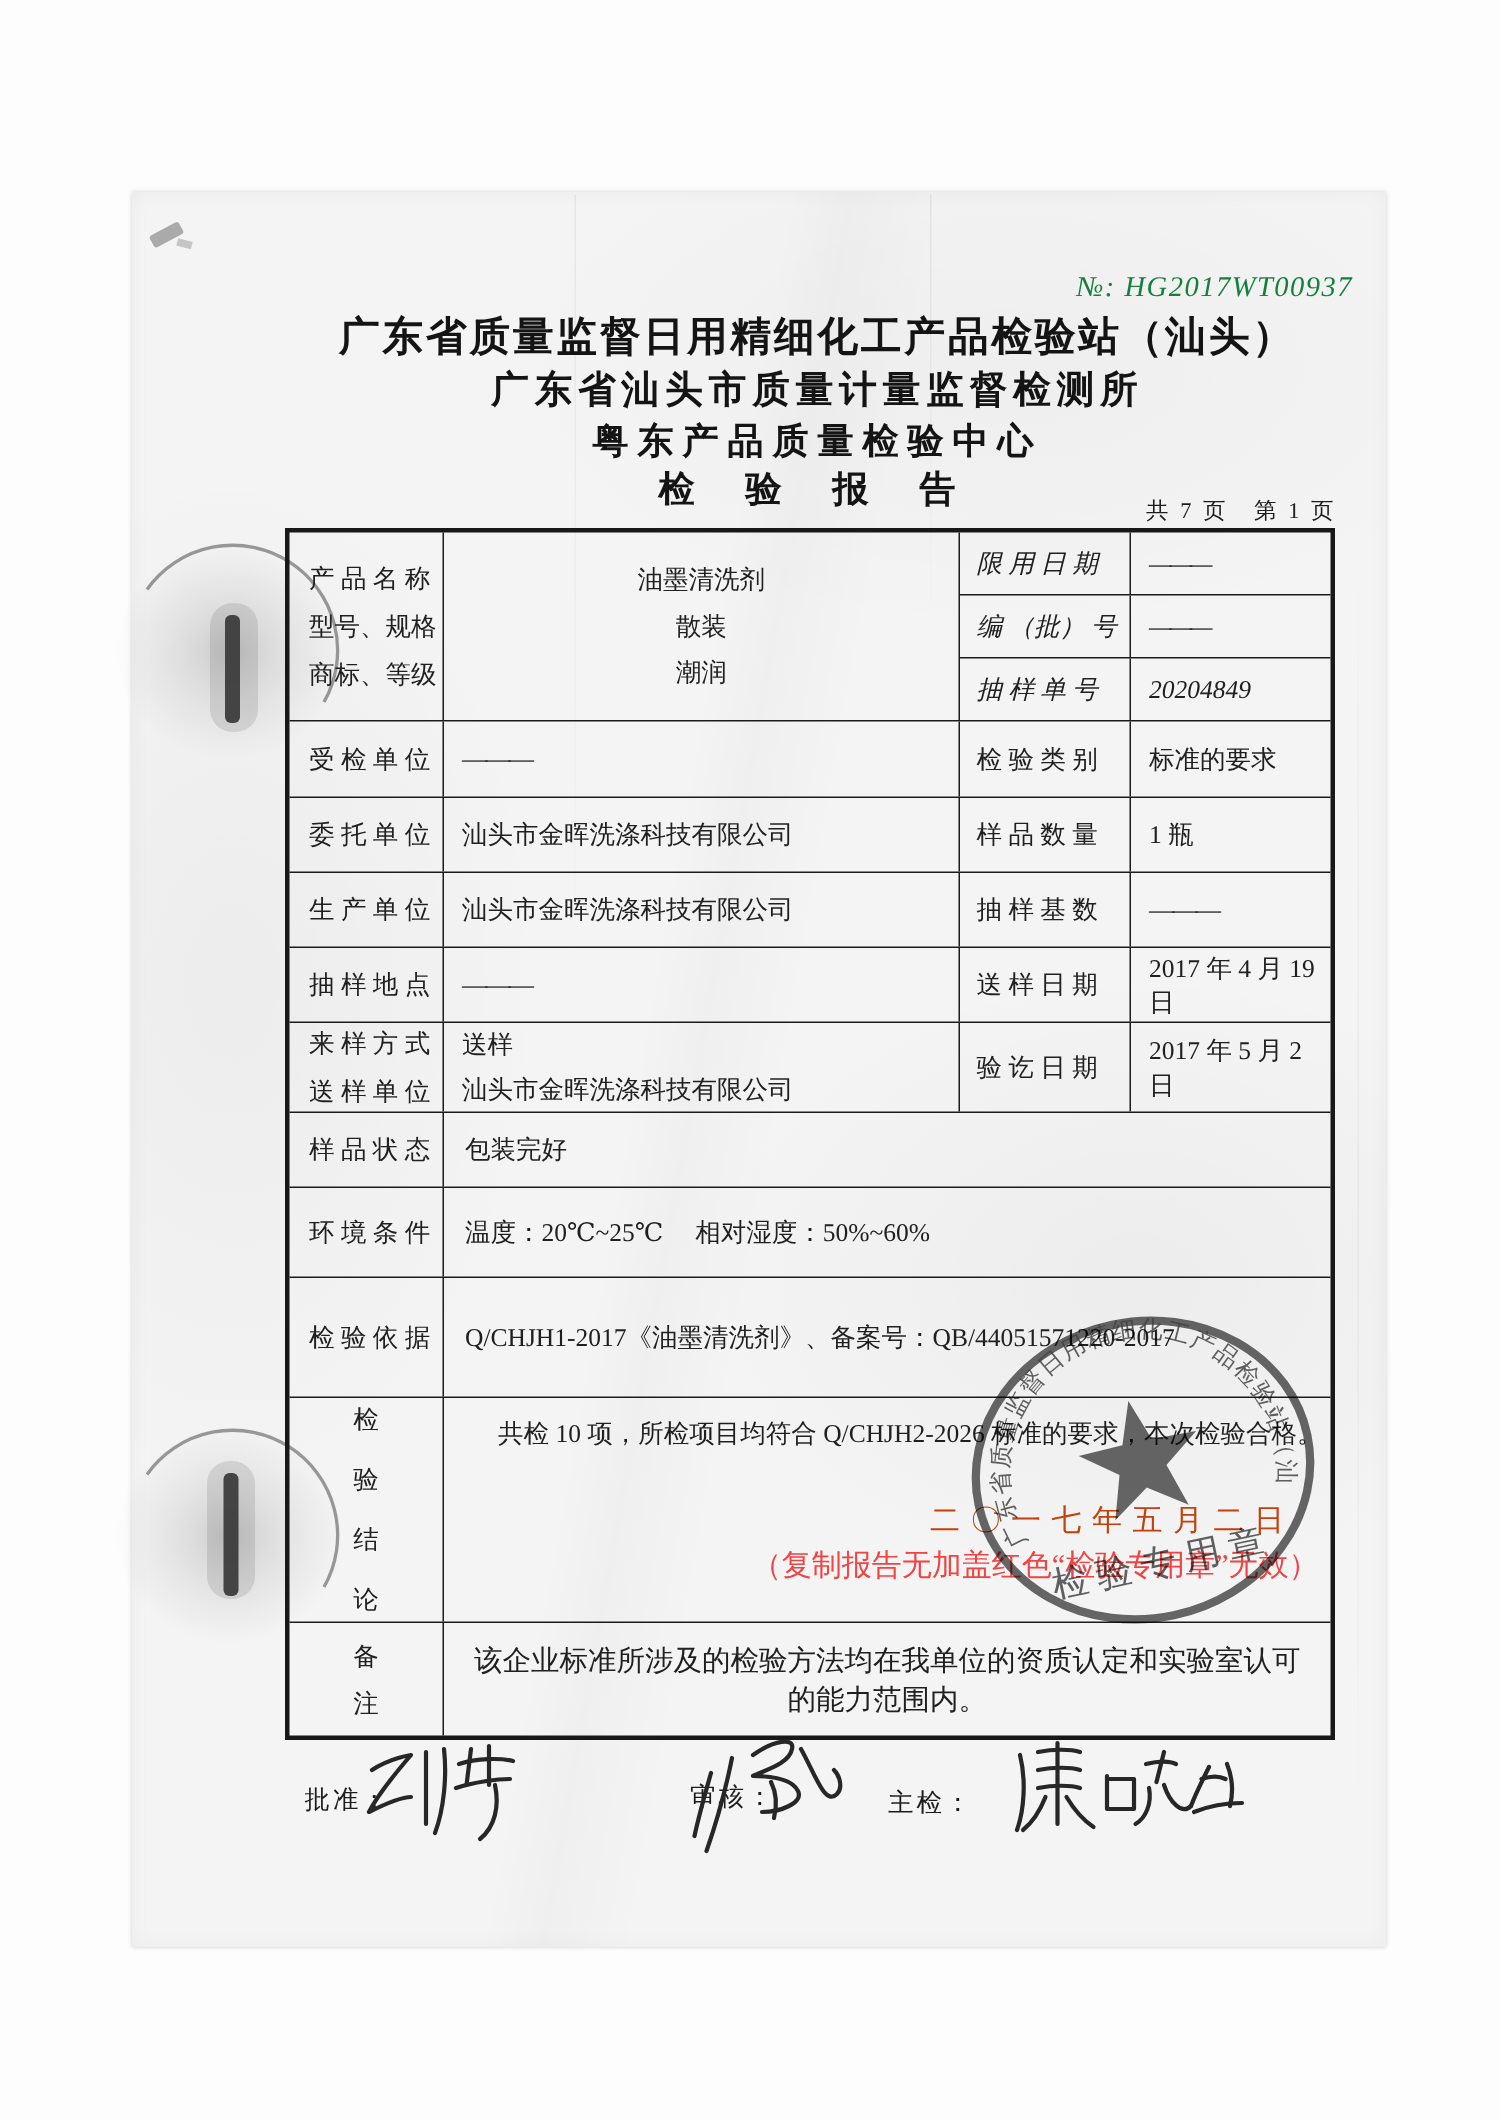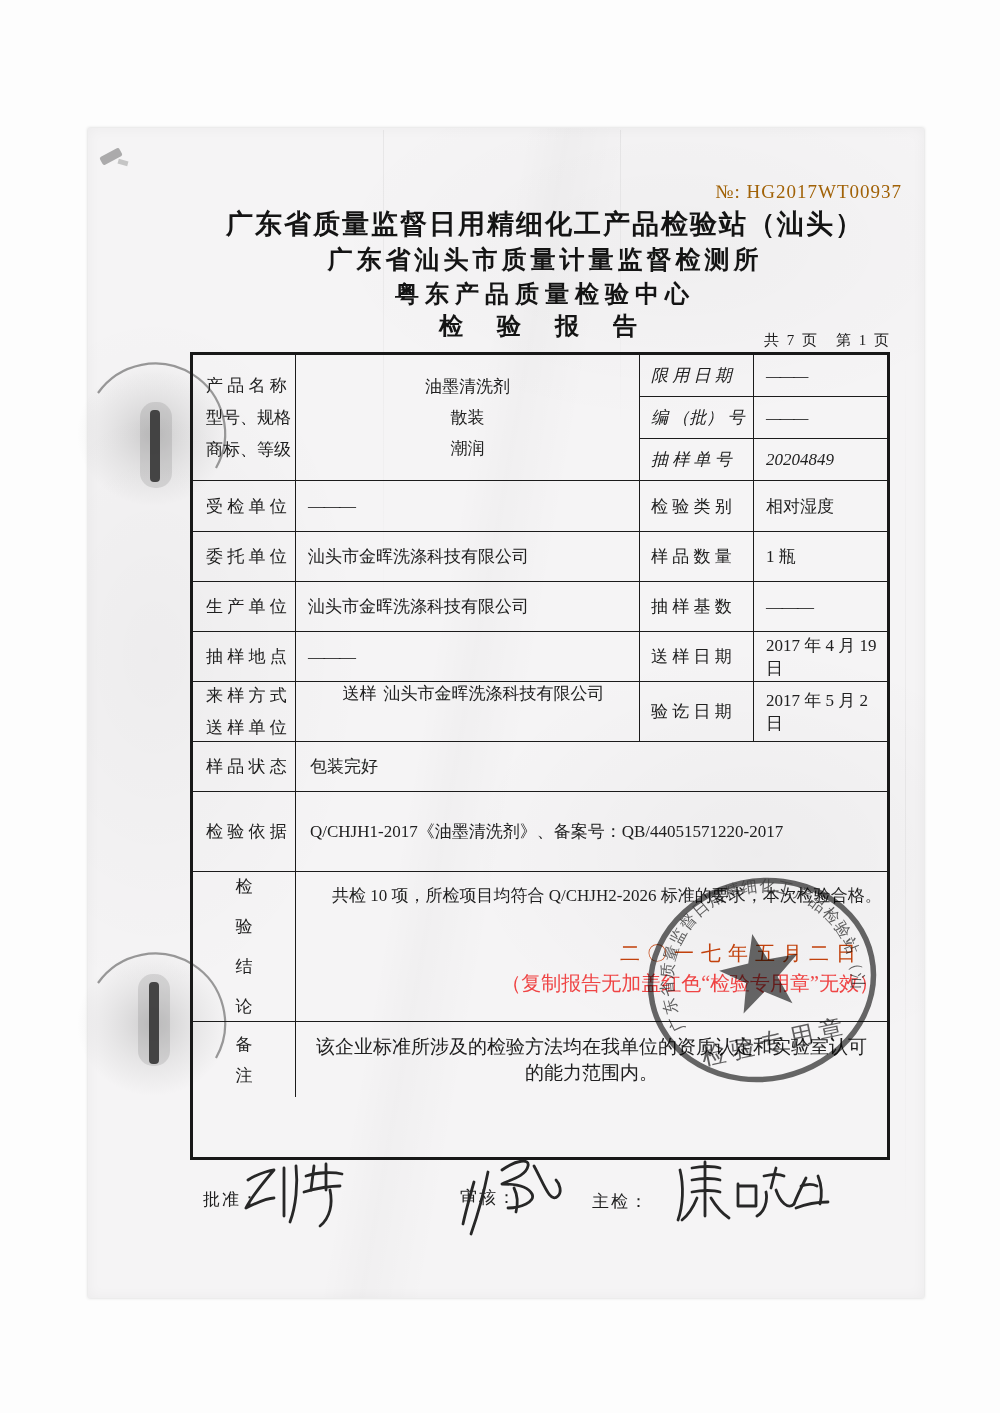--- a/index.html
+++ b/index.html
@@ -21,40 +21,40 @@
   }
   .crease { position:absolute; background:linear-gradient(rgba(0,0,0,0.06), rgba(0,0,0,0)); }
   .cv1 { left:383px; top:130px; width:1px; height:520px; }
   .cv2 { left:620px; top:130px; width:1px; height:300px; }
   .cv3 { left:905px; top:340px; width:1px; height:900px; background:linear-gradient(rgba(0,0,0,0), rgba(0,0,0,0.05), rgba(0,0,0,0)); }
   .speck { position:absolute; left:100px; top:152px; width:22px; height:9px; background:rgba(110,110,110,0.55); transform:rotate(-28deg); border-radius:2px; }
   .speck2 { position:absolute; left:118px; top:160px; width:10px; height:5px; background:rgba(140,140,140,0.45); transform:rotate(15deg); }
 
   .hole { position:absolute; }
 
-  .no-line { position:absolute; top:181px; left:90px; width:812px; text-align:right; font-size:19px; letter-spacing:1px; color:#a16207; }
+  .no-line { position:absolute; top:181px; left:90px; width:812px; text-align:right; font-size:19px; letter-spacing:1px; color:#15803d;font-style:italic; }
   .t { position:absolute; left:90px; width:910px; text-align:center; font-weight:bold; color:#141414; }
   .t1 { top:206px; font-size:27px; letter-spacing:2px; }
   .t2 { top:243px; font-size:25px; letter-spacing:4px; }
   .t3 { top:278px; font-size:24px; letter-spacing:6px; }
   .t4 { top:310px; font-size:24px; letter-spacing:14px; }
   .pagination { position:absolute; top:331px; left:90px; width:801px; text-align:right; font-size:15px; letter-spacing:2px; color:#1c1c1c; }
 
   .tbl { position:absolute; left:190px; top:352px; width:700px; height:808px;
          border:3px solid #181818; box-sizing:border-box; display:flex; flex-direction:column; }
   .trow { display:flex; border-bottom:1.6px solid #1b1b1b; box-sizing:border-box; flex-shrink:0; }
   .trow.last { border-bottom:none; }
   .h126{height:126px}.h51{height:51px}.h50{height:50px}.h60{height:60px}.h80{height:80px}.h150{height:150px}.h75{height:75px}
   .cell { box-sizing:border-box; font-size:17px; color:#202020; }
   .cl { width:103px; border-right:1.6px solid #1b1b1b; padding-left:13px; display:flex; align-items:center; }
   .cl.multi { flex-direction:column; align-items:flex-start; justify-content:center; gap:9px; }
   .cl.vert { padding-left:0; flex-direction:column; align-items:center; justify-content:center; }
   .cm { width:344px; border-right:1.6px solid #1b1b1b; padding-left:12px; display:flex; align-items:center; }
   .cm.center { flex-direction:column; justify-content:center; align-items:center; padding-left:0; gap:8px; text-align:center; }
-  .cm.multi { flex-direction:row; align-items:flex-start; justify-content:center; gap:7px;font-family:Liberation Serif, serif; }
+  .cm.multi { flex-direction:column; align-items:flex-start; justify-content:center; gap:7px;font-family:Liberation Serif, serif; }
   .crl { width:114px; border-right:1.6px solid #1b1b1b; padding-left:11px; display:flex; align-items:center; }
   .crv { flex:1; padding-left:12px; display:flex; align-items:center; }
   .cwide { flex:1; padding-left:14px; display:flex; align-items:center; }
   .cwide.centered { justify-content:center; padding:0 18px; text-align:center; font-size:19px; }
   .rstack { flex:1; display:flex; flex-direction:column; }
   .srow { display:flex; border-bottom:1.6px solid #1b1b1b; box-sizing:border-box; flex:1;font-style:italic; }
   .srow:last-child { border-bottom:none; }
   .dash { letter-spacing:-1.5px; color:#222; }
   .gap17 { gap:17px; } .gap8 { gap:8px; }
 
@@ -136,21 +136,21 @@
           <div class="cell crl">抽 样 单 号</div>
           <div class="cell crv">20204849</div>
         </div>
       </div>
     </div>
 
     <div class="trow h51">
       <div class="cell cl">受 检 单 位</div>
       <div class="cell cm dash">———</div>
       <div class="cell crl">检 验 类 别</div>
-      <div class="cell crv">相对湿度</div>
+      <div class="cell crv">标准的要求</div>
     </div>
 
     <div class="trow h50">
       <div class="cell cl">委 托 单 位</div>
       <div class="cell cm">汕头市金晖洗涤科技有限公司</div>
       <div class="cell crl">样 品 数 量</div>
       <div class="cell crv">1 瓶</div>
     </div>
 
     <div class="trow h50">
@@ -178,20 +178,24 @@
       </div>
       <div class="cell crl">验 讫 日 期</div>
       <div class="cell crv">2017 年 5 月 2 日</div>
     </div>
 
     <div class="trow h50">
       <div class="cell cl">样 品 状 态</div>
       <div class="cell cwide">包装完好</div>
     </div>
 
+    <div class="trow h60">
+      <div class="cell cl">环 境 条 件</div>
+      <div class="cell cwide">温度：20℃~25℃　 相对湿度：50%~60%</div>
+    </div>
 
     <div class="trow h80">
       <div class="cell cl">检 验 依 据</div>
       <div class="cell cwide">Q/CHJH1-2017《油墨清洗剂》、备案号：QB/44051571220-2017</div>
     </div>
 
     <div class="trow h150">
       <div class="cell cl vert gap17">
         <span>检</span>
         <span>验</span>

